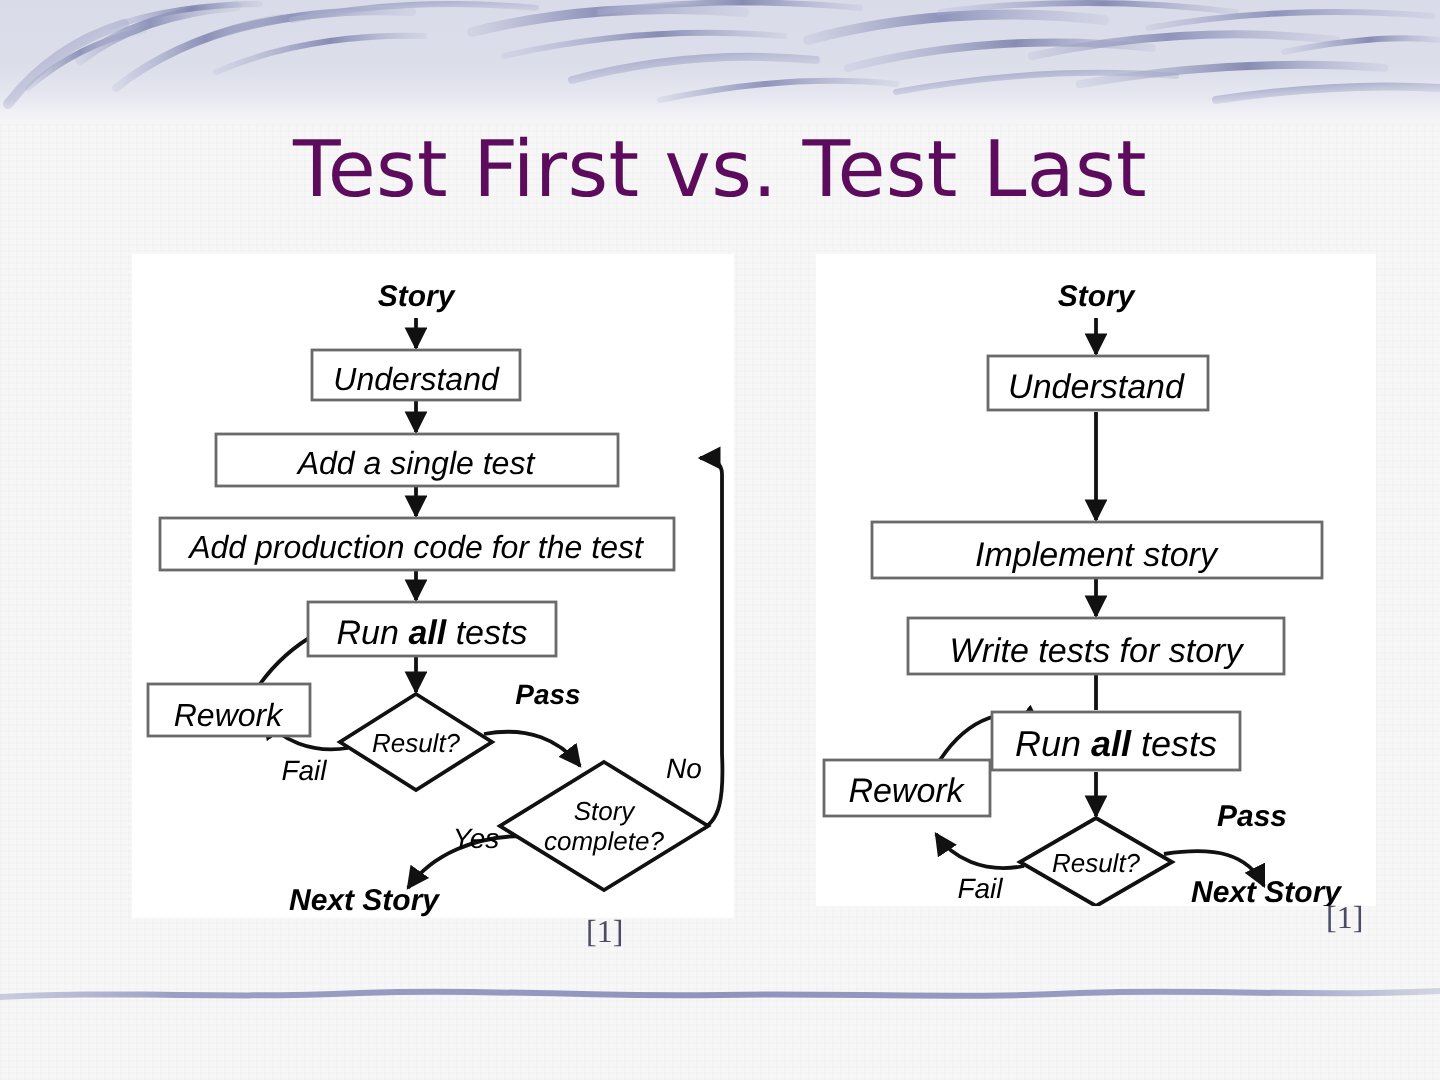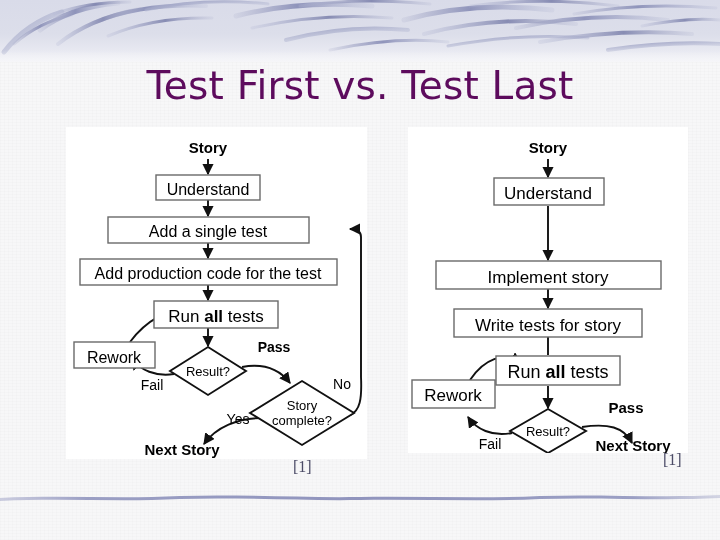--- a/index.html
+++ b/index.html
@@ -53,20 +53,21 @@
     font-family: "DejaVu Sans", sans-serif;
     letter-spacing: 0.2px;
     white-space: nowrap;
   }
 
   
   .diagram-panel {
     position: absolute;
     background: #ffffff;
     overflow: hidden;
+    font-style: italic;
   }
   #diagram-left  { left: 66px;  top: 127px; width: 301px; height: 332px; }
   #diagram-right { left: 408px; top: 127px; width: 280px; height: 326px; }
   .diagram-panel svg { display: block; }
 
   .cite {
     position: absolute;
     color: #4b4b66;
     font-family: "Liberation Serif", serif;
     font-size: 16px;

